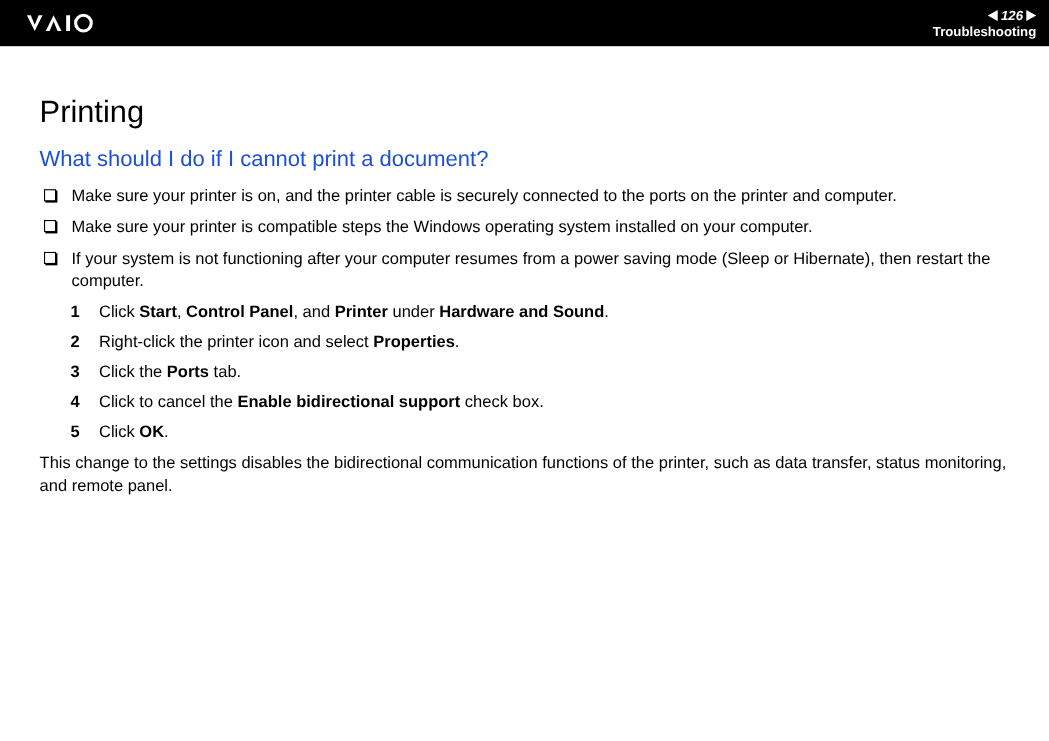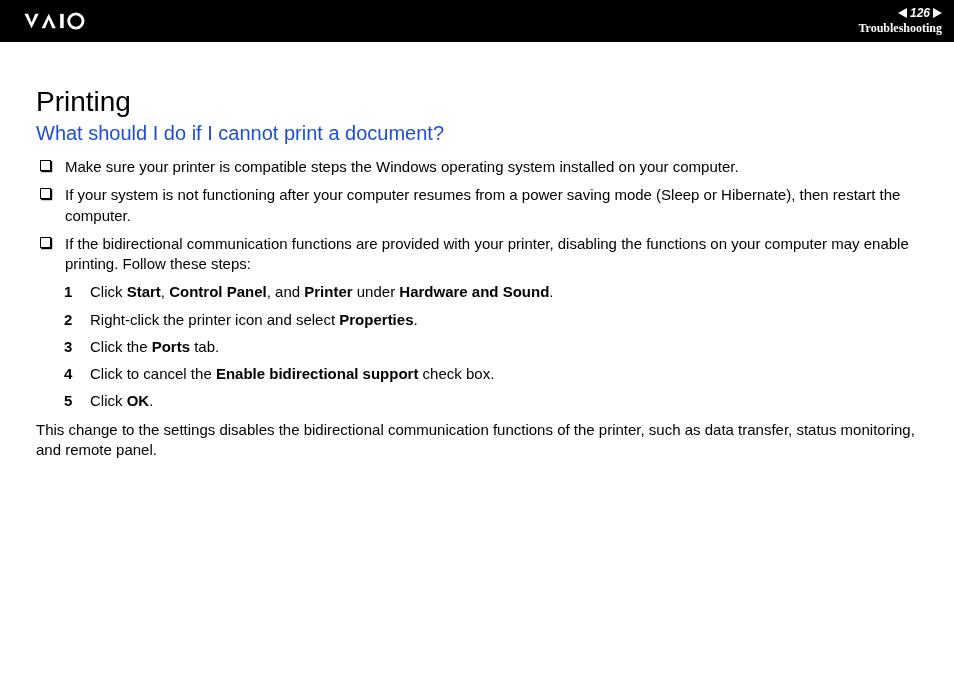--- a/index.html
+++ b/index.html
@@ -50,29 +50,28 @@
   }
   .page-nav .tri-right {
     width: 0; height: 0;
     border-top: 5px solid transparent;
     border-bottom: 5px solid transparent;
     border-left: 9px solid #fff;
   }
   .section-label {
     font-size: 12px;
     font-weight: bold;
-    font-family: Liberation Serif, serif;
   }
   .content {
     padding: 44px 36px 0 36px;
   }
   h1 {
     font-size: 28px;
     font-weight: normal;
-    margin-bottom: 4px;
+    margin-bottom: 16px;
   }
   h2 {
     font-size: 20px;
     font-weight: normal;
     color: #1d4ed8;
     margin-bottom: 12px;
   }
   .bullets {
     list-style: none;
     padding: 0;
@@ -140,29 +139,29 @@
   </div>
 </div>
 
 <div class="content">
   <h1>Printing</h1>
   <h2>What should I do if I cannot print a document?</h2>
 
   <ul class="bullets">
     <li>
       <span class="bullet-box"></span>
+      <span class="bullet-text">Make sure your printer is on, and the printer cable is securely connected to the ports on the printer and computer.</span>
+    </li>
+    <li>
+      <span class="bullet-box"></span>
       <span class="bullet-text">Make sure your printer is compatible steps the Windows operating system installed on your computer.</span>
     </li>
     <li>
       <span class="bullet-box"></span>
       <span class="bullet-text">If your system is not functioning after your computer resumes from a power saving mode (Sleep or Hibernate), then restart the computer.</span>
-    </li>
-    <li>
-      <span class="bullet-box"></span>
-      <span class="bullet-text">If the bidirectional communication functions are provided with your printer, disabling the functions on your computer may enable printing. Follow these steps:</span>
     </li>
   </ul>
 
   <ol class="steps">
     <li>
       <span class="step-num">1</span>
       <span class="step-text"><span>Click </span><b>Start</b><span>, </span><b>Control Panel</b><span>, and </span><b>Printer</b><span> under </span><b>Hardware and Sound</b><span>.</span></span>
     </li>
     <li>
       <span class="step-num">2</span>

